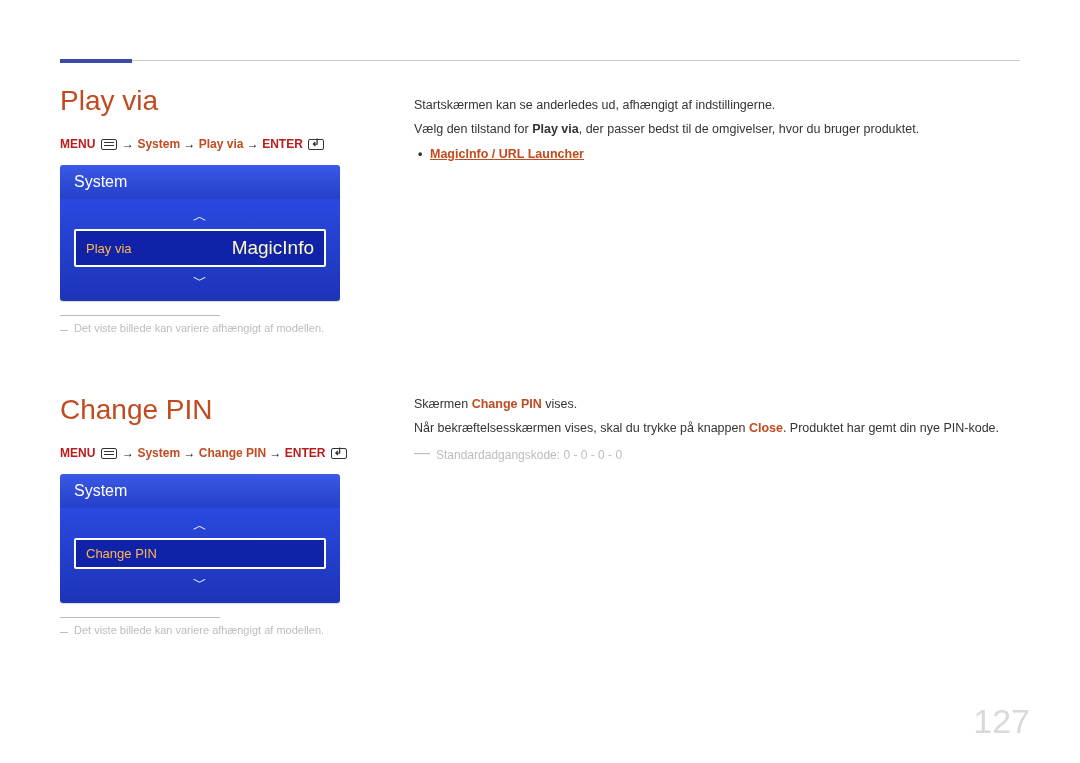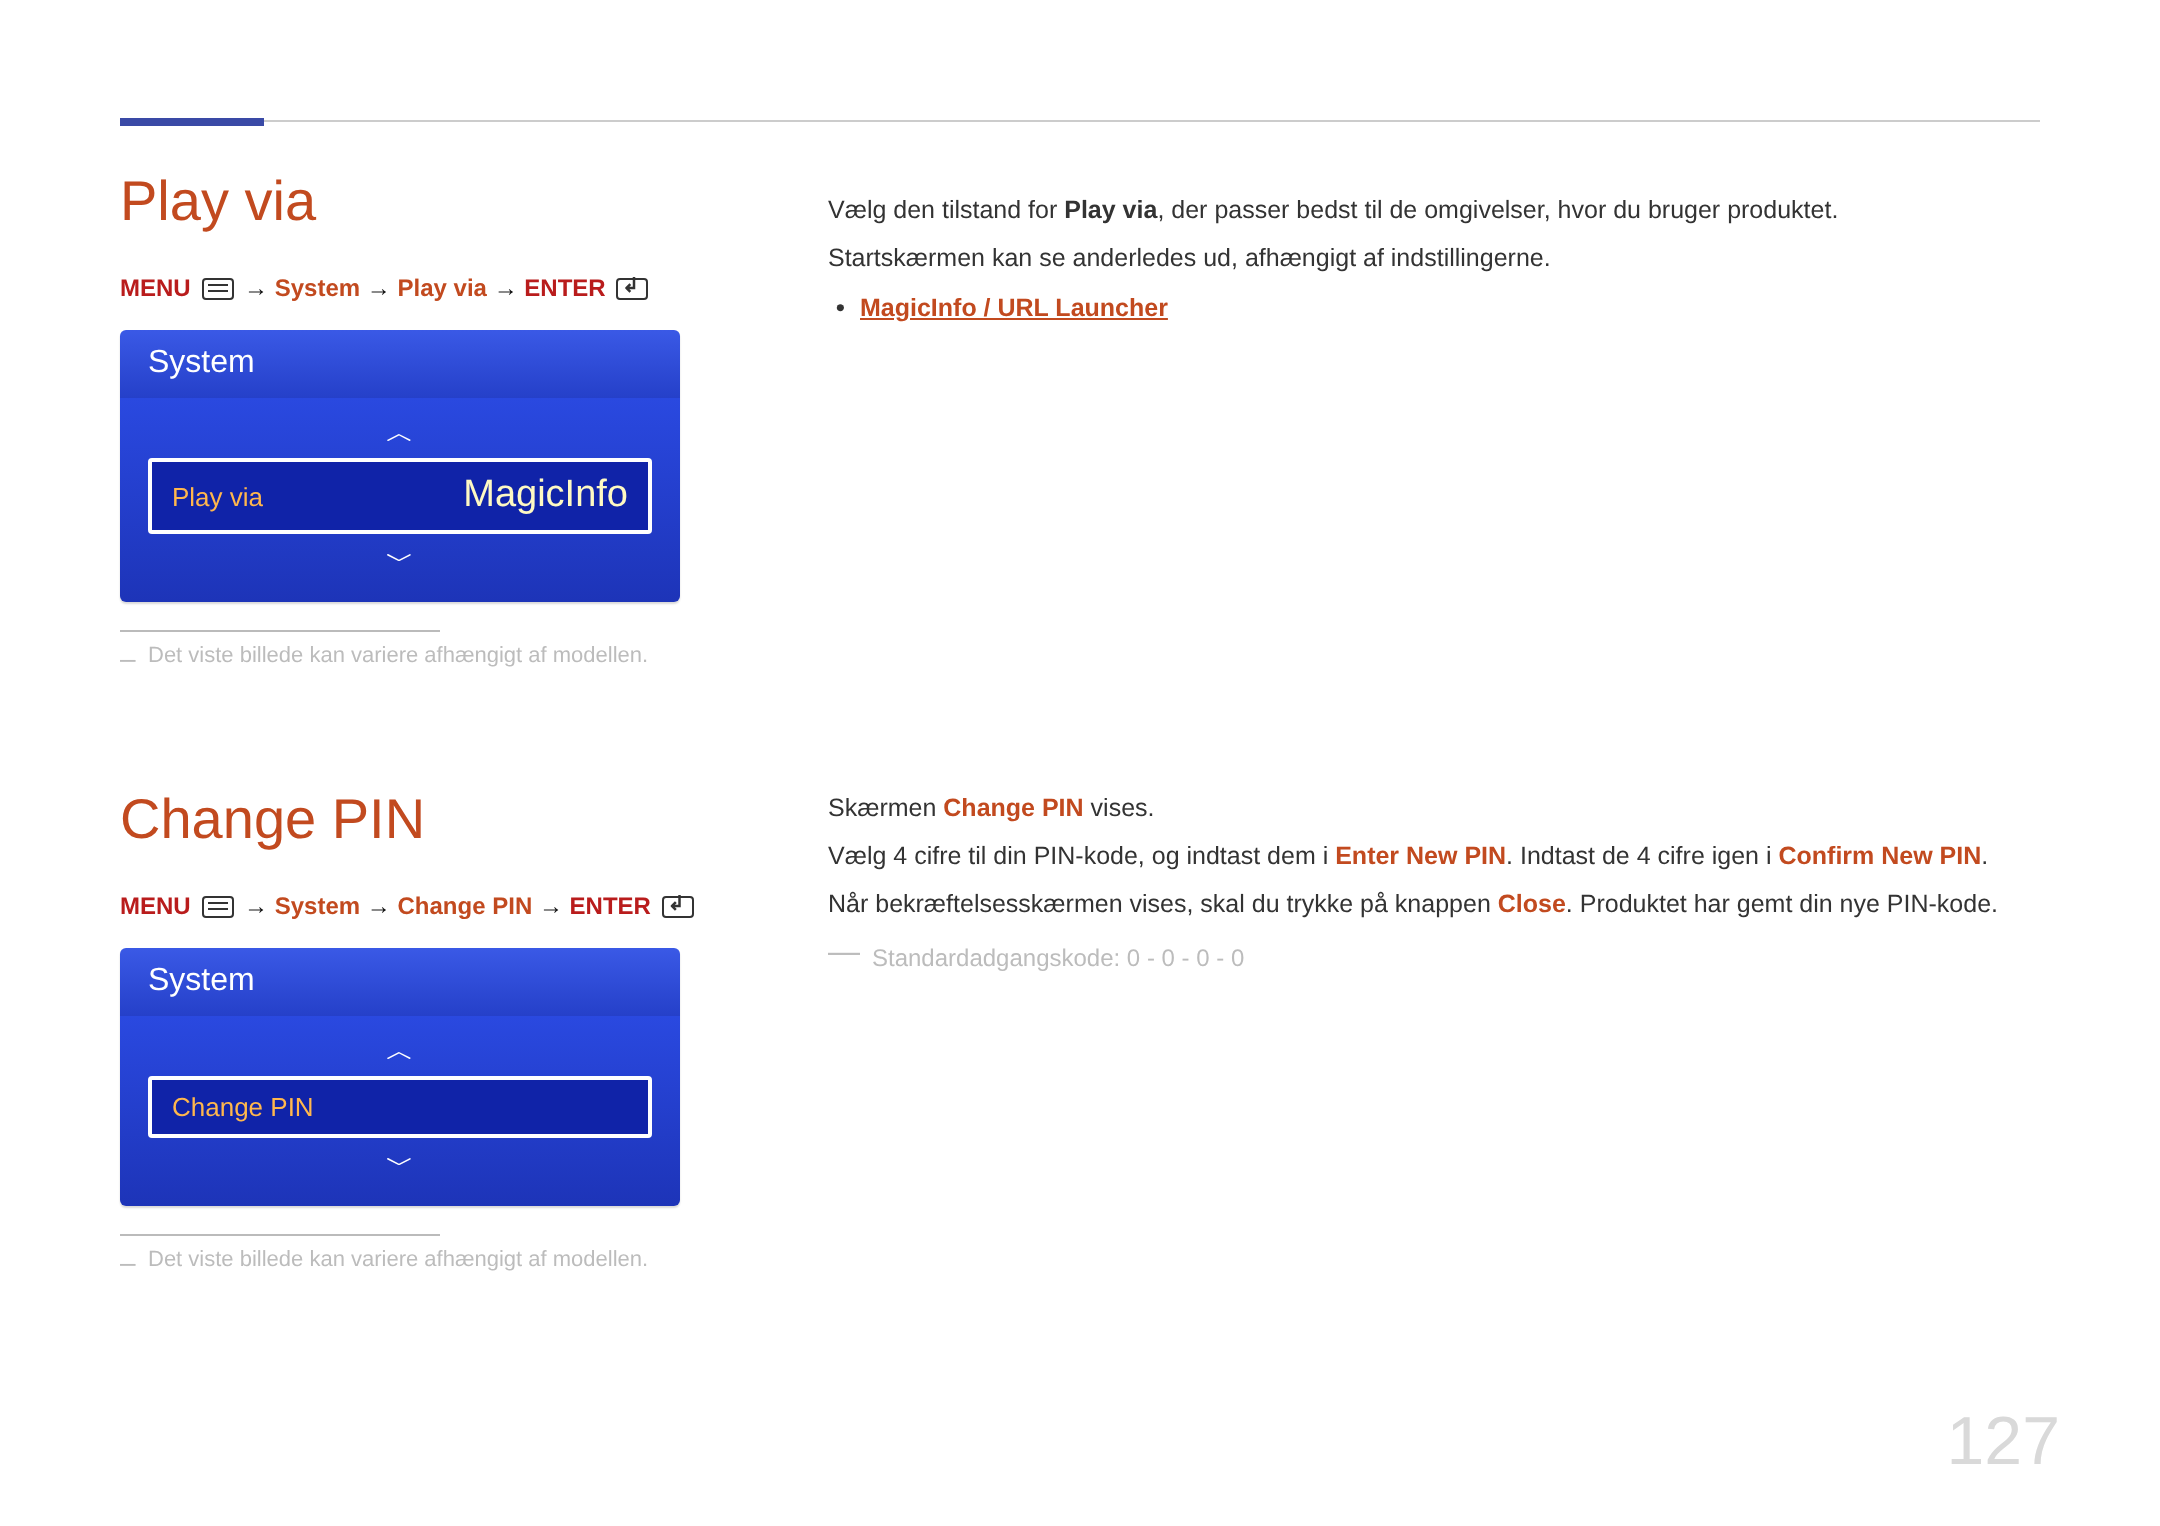--- a/index.html
+++ b/index.html
@@ -145,24 +145,24 @@
           </div>
           <div class="chev">﹀</div>
         </div>
       </div>
 
       <hr class="hr-short">
       <div class="note">Det viste billede kan variere afhængigt af modellen.</div>
     </div>
 
     <div class="right">
+      <p class="body-p">Startskærmen kan se anderledes ud, afhængigt af indstillingerne.</p>
       <p class="body-p">
         <span>Vælg den tilstand for </span><span class="b">Play via</span><span>, der passer bedst til de omgivelser, hvor du bruger produktet.</span>
       </p>
-      <p class="body-p">Startskærmen kan se anderledes ud, afhængigt af indstillingerne.</p>
       <div class="bullet">MagicInfo / URL Launcher</div>
     </div>
   </div>
 
   <div class="cols section2">
     <div class="left">
       <h2 class="sec-title">Change PIN</h2>
 
       <div class="breadcrumb">
         <span class="part">MENU</span>
@@ -190,23 +190,20 @@
 
       <hr class="hr-short">
       <div class="note">Det viste billede kan variere afhængigt af modellen.</div>
     </div>
 
     <div class="right right2">
       <p class="body-p">
         <span>Skærmen </span><span class="hl">Change PIN</span><span> vises.</span>
       </p>
       <p class="body-p">
-        <span>Vælg 4 cifre til din PIN-kode, og indtast dem i </span><span class="hl">Enter New PIN</span><span>. Indtast de 4 cifre igen i </span><span class="hl">Confirm New PIN</span><span>.</span>
-      </p>
-      <p class="body-p">
         <span>Når bekræftelsesskærmen vises, skal du trykke på knappen </span><span class="hl">Close</span><span>. Produktet har gemt din nye PIN-kode.</span>
       </p>
       <div class="faint">Standardadgangskode: 0 - 0 - 0 - 0</div>
     </div>
   </div>
 
   <div class="page-num">127</div>
 </div>
 
 </body></html>

